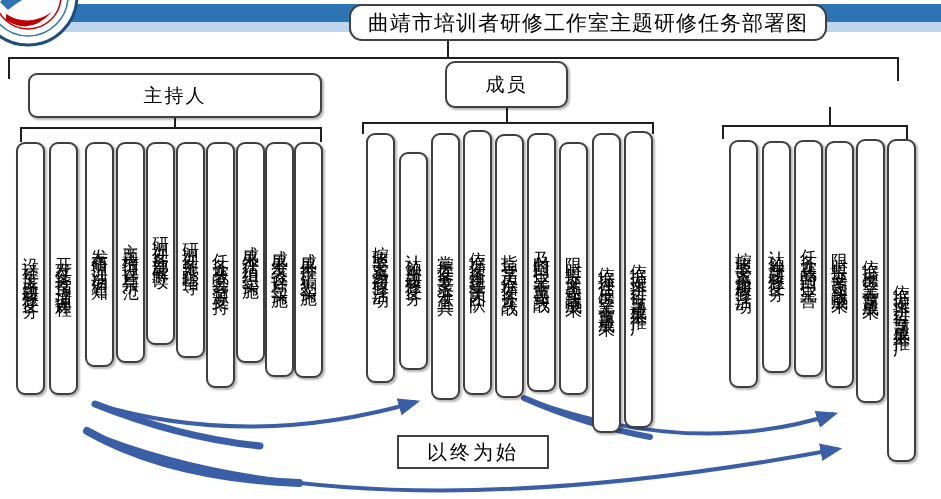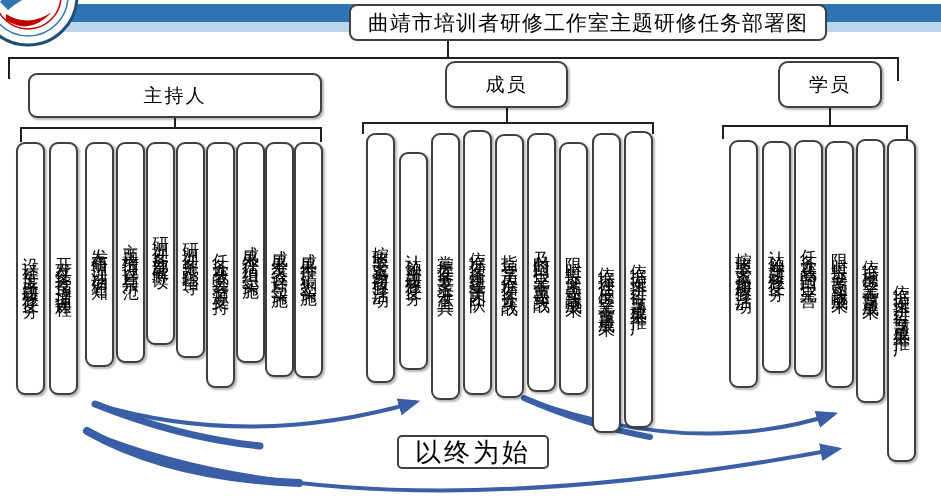--- a/index.html
+++ b/index.html
@@ -9,21 +9,21 @@
   }
   
   .bar{position:absolute;z-index:1;}
   .bar-dark{left:37px;top:4px;width:904px;height:18px;background:#2e74b5;}
   .bar-light{left:37px;top:22px;width:904px;height:10px;background:#bdd6ee;}
   
   .logo{position:absolute;left:-24px;top:-56px;width:104px;height:104px;z-index:3;}
   
   .title-box{
     position:absolute;left:349px;top:4px;width:478px;height:37px;z-index:2;
-    background:#fff;border:2px solid #404040;border-radius:8px;box-sizing:border-box;
+    background:#fff;border:2px solid #404040;border-radius:13px;box-sizing:border-box;
     display:flex;align-items:center;justify-content:center;
     font-size:21px;letter-spacing:1px;
   }
   
   .cline{position:absolute;background:#1f1f1f;z-index:1;}
   
   .branch{
     position:absolute;z-index:4;background:#fff;border:2px solid #404040;border-radius:10px;
     box-sizing:border-box;display:flex;align-items:center;justify-content:center;
     font-size:19px;letter-spacing:2px;box-shadow:1.5px 1.5px 2px rgba(0,0,0,.28);
@@ -39,22 +39,22 @@
   }
   .vtext{
     writing-mode:vertical-rl;text-orientation:upright;
     font-size:17px;line-height:1;letter-spacing:5px;white-space:nowrap;
   }
   
   #arrows{position:absolute;left:0;top:0;z-index:2;pointer-events:none;}
   
   .principle-box{
     position:absolute;left:397px;top:435px;width:152px;height:34px;z-index:5;
-    background:#fff;border:2px solid #404040;border-radius:5px;box-sizing:border-box;
-    display:flex;align-items:center;justify-content:center;font-size:26px;letter-spacing:3px;
+    background:#fff;border:2px solid #404040;border-radius:0;box-sizing:border-box;
+    display:flex;align-items:center;justify-content:center;font-size:20px;letter-spacing:3px;
   }
 </style>
 </head>
 <body>
 
 <div id="slide">
 
   <div class="bar bar-dark"></div>
   <div class="bar bar-light"></div>
 
@@ -75,23 +75,20 @@
   <div class="cline" style="left:447px;top:41px;width:2px;height:17px;"></div>
   <div class="cline" style="left:8px;top:57px;width:891px;height:2px;"></div>
   <div class="cline" style="left:8px;top:57px;width:2px;height:22px;"></div>
   <div class="cline" style="left:897px;top:57px;width:2px;height:24px;"></div>
 
   <div class="branch branch-host">
     <span>主持人</span>
   </div>
   <div class="branch branch-member">
     <span>成员</span>
-  </div>
-  <div class="branch branch-student">
-    <span>学员</span>
   </div>
 
   <div class="cline" style="left:174px;top:117px;width:2px;height:11px;"></div>
   <div class="cline" style="left:20px;top:127px;width:302px;height:2px;"></div>
   <div class="cline" style="left:20px;top:127px;width:2px;height:15px;"></div>
   <div class="cline" style="left:320px;top:127px;width:2px;height:15px;"></div>
 
   <div class="cline" style="left:506px;top:107px;width:2px;height:17px;"></div>
   <div class="cline" style="left:362px;top:122px;width:292px;height:2px;"></div>
   <div class="cline" style="left:362px;top:122px;width:2px;height:12px;"></div>

